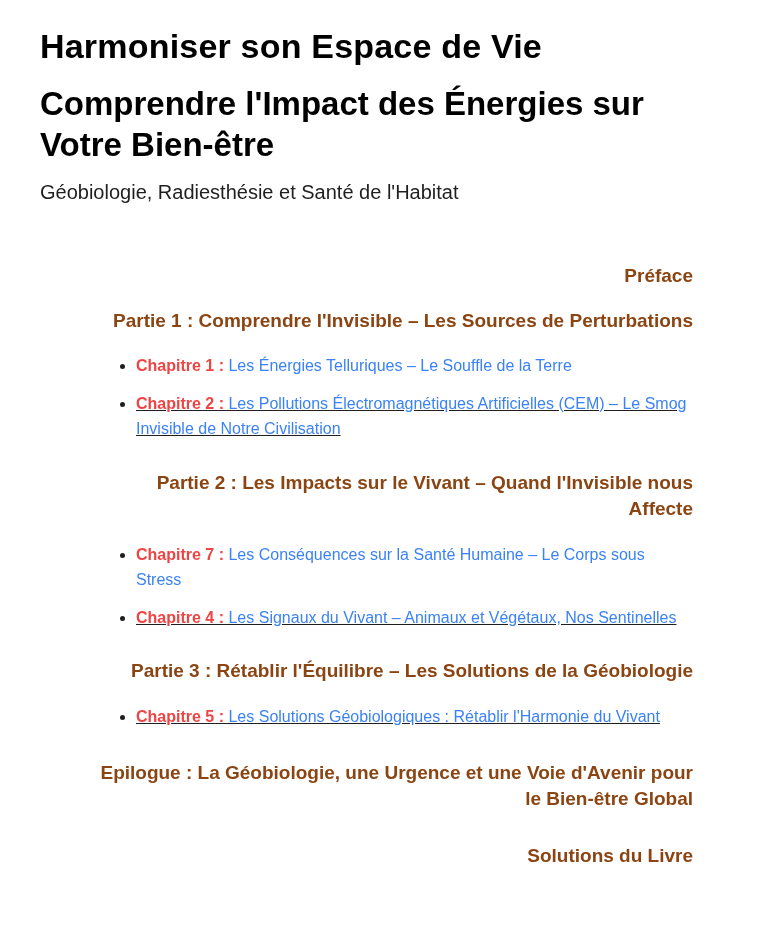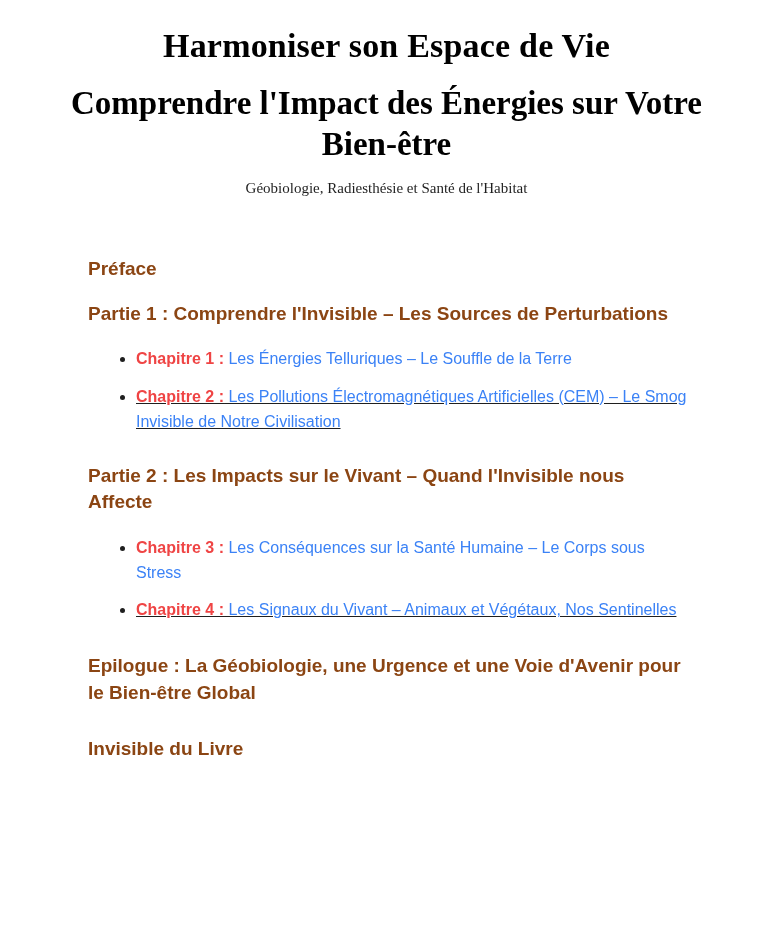--- a/index.html
+++ b/index.html
@@ -5,52 +5,53 @@
   * { margin: 0; padding: 0; box-sizing: border-box; }
   html, body { background: #ffffff; }
   body {
     width: 773px;
     min-height: 927px;
     font-family: "Liberation Sans", "DejaVu Sans", sans-serif;
     color: var(--body-color, #1f1f1f);
   }
   .page { padding: 26px 0 48px 0; }
 
-  .doc-header { text-align: center; padding: 0 40px; font-family: Liberation Serif, serif; }
+  .doc-header { padding: 0 40px; }
   .doc-title {
     font-size: 34px;
     font-weight: 700;
     color: #000000;
     letter-spacing: 0.2px;
     line-height: 1.2;
   }
   .doc-subtitle {
     font-size: 33px;
     font-weight: 700;
     color: #000000;
     margin-top: 16px;
     line-height: 1.25;
   }
   .doc-tagline {
     margin-top: 13px;
-    font-size: 15px;
+    font-size: 20px;
     line-height: 1.45;
     color: #1f1f1f;
   }
 
   .toc {
     padding: 56px 80px 0 88px;
     max-width: 773px;
   }
   .toc-heading {
     color: var(--heading-color, #8b4513);
     font-size: 19px;
     font-weight: 700;
     line-height: 1.4;
     margin: 30px 0 18px 0;
+    text-align: right;
   }
   .toc-heading:first-child { margin-top: 0; }
 
   .chapter-list {
     list-style: disc;
     padding-left: 48px;
     margin: 20px 0 28px 0;
     color: #1f1f1f;
   }
   .chapter-item {
@@ -83,24 +84,30 @@
       <h3 class="toc-heading">Partie 1 : Comprendre l'Invisible – Les Sources de Perturbations</h3>
       <ul class="chapter-list">
         <li class="chapter-item"><span class="chapter-label">Chapitre 1 :</span><span class="chapter-title"> Les Énergies Telluriques – Le Souffle de la Terre</span></li>
         <li class="chapter-item"><span class="chapter-label">Chapitre 2 :</span><span class="chapter-title"> Les Pollutions Électromagnétiques Artificielles (CEM) – Le Smog Invisible de Notre Civilisation</span></li>
       </ul>
     </section>
 
     <section>
       <h3 class="toc-heading">Partie 2 : Les Impacts sur le Vivant – Quand l'Invisible nous Affecte</h3>
       <ul class="chapter-list">
-        <li class="chapter-item"><span class="chapter-label">Chapitre 3 :</span><span class="chapter-title"> Les Conséquences sur la Santé Humaine – Le Corps sous Stress</span></li>
+        <li class="chapter-item"><span class="chapter-label">Chapitre 7 :</span><span class="chapter-title"> Les Conséquences sur la Santé Humaine – Le Corps sous Stress</span></li>
         <li class="chapter-item"><span class="chapter-label">Chapitre 4 :</span><span class="chapter-title"> Les Signaux du Vivant – Animaux et Végétaux, Nos Sentinelles</span></li>
       </ul>
     </section>
 
+    <section>
+      <h3 class="toc-heading">Partie 3 : Rétablir l'Équilibre – Les Solutions de la Géobiologie</h3>
+      <ul class="chapter-list">
+        <li class="chapter-item"><span class="chapter-label">Chapitre 5 :</span><span class="chapter-title"> Les Solutions Géobiologiques : Rétablir l'Harmonie du Vivant</span></li>
+      </ul>
+    </section>
 
     <h3 class="toc-heading">Epilogue : La Géobiologie, une Urgence et une Voie d'Avenir pour le Bien-être Global</h3>
-    <h3 class="toc-heading">Invisible du Livre</h3>
+    <h3 class="toc-heading">Solutions du Livre</h3>
 
   </main>
 
 </div>
 
 </body></html>

